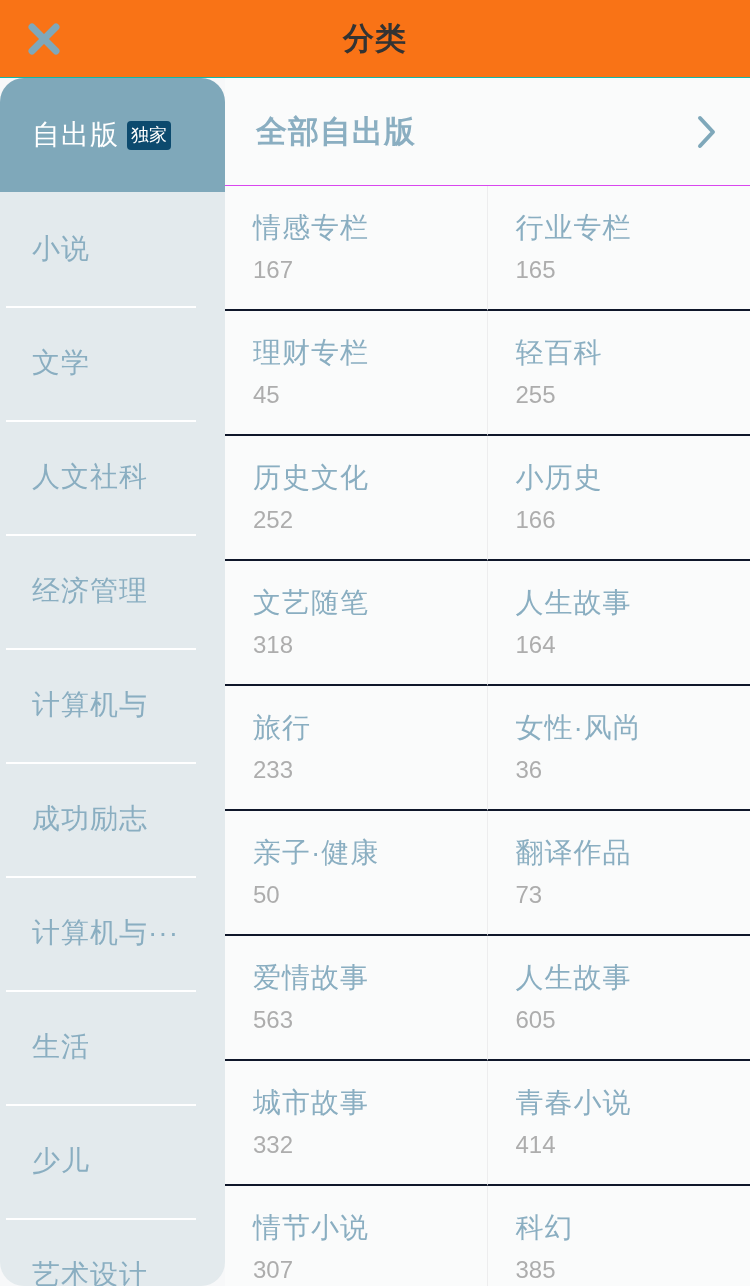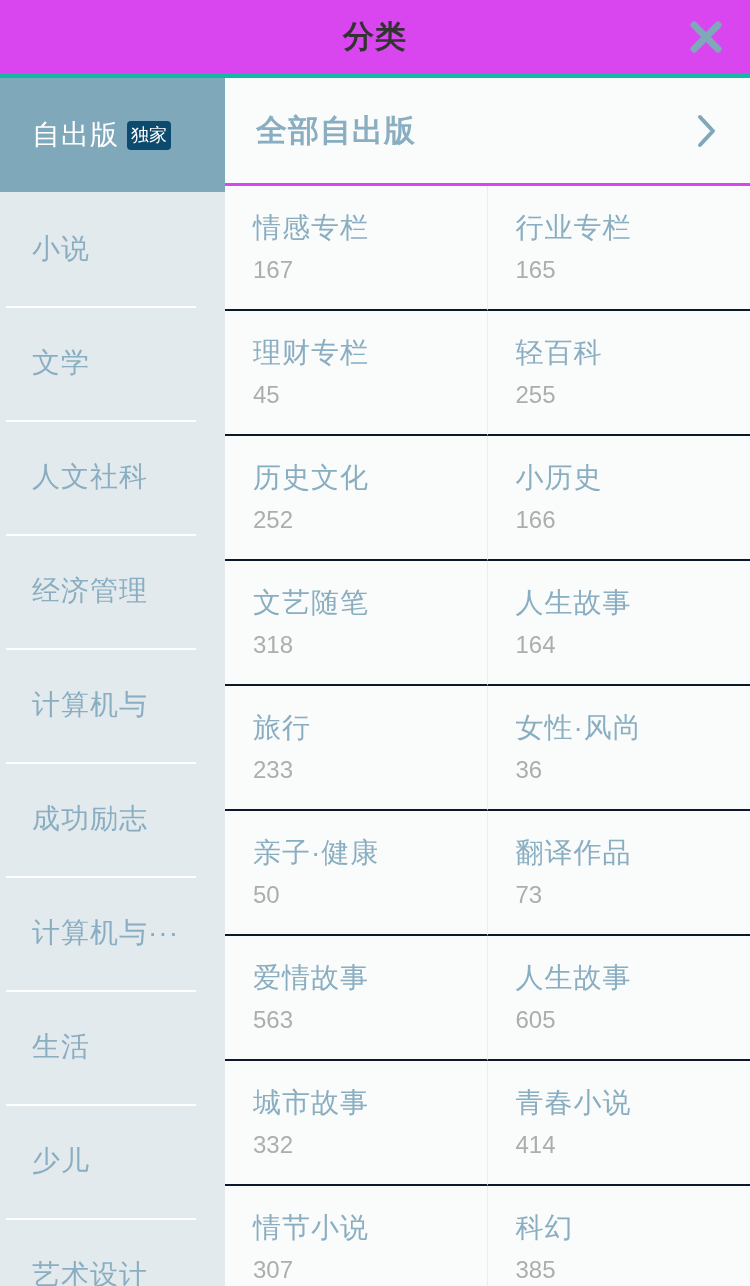--- a/index.html
+++ b/index.html
@@ -18,25 +18,24 @@
     display: flex;
     flex-direction: column;
     background: #f7f8f9;
   }
 
   
   .topbar {
     height: 78px;
     flex: 0 0 78px;
     position: relative;
-    background: #d946ef;
-    border-bottom: 5px solid #14b8a6;
-    display: flex;
-    align-items: center;
-    justify-content: flex-end;
+    background: #f97316;
+    border-bottom: 1px solid #14b8a6;
+    display: flex;
+    align-items: center;
   }
   .close-btn {
     width: 88px;
     height: 78px;
     display: flex;
     align-items: center;
     justify-content: center;
     flex: 0 0 88px;
   }
   .close-btn svg { display: block; }
@@ -60,20 +59,21 @@
     position: relative;
   }
 
   
   .sidebar {
     width: 225px;
     flex: 0 0 225px;
     background: #e3eaed;
     overflow: hidden;
     position: relative;
+    border-radius: 24px;
   }
   .side-item {
     height: 114px;
     display: flex;
     align-items: center;
     padding-left: 32px;
     position: relative;
     color: #8aaec1;
     font-size: 28px;
     letter-spacing: 1px;
@@ -111,21 +111,21 @@
     background: #fafbfb;
     overflow: hidden;
     position: relative;
   }
   .content-header {
     height: 108px;
     display: flex;
     align-items: center;
     padding: 0 28px 0 31px;
     background: #fafbfb;
-    border-bottom: 3px solid #d946ef;
+    border-bottom: 1px solid #d946ef;
   }
   .content-header-title {
     flex: 1 1 auto;
     font-size: 31px;
     font-weight: bold;
     color: #8aaec1;
     letter-spacing: 1px;
   }
   .chevron {
     flex: 0 0 auto;

